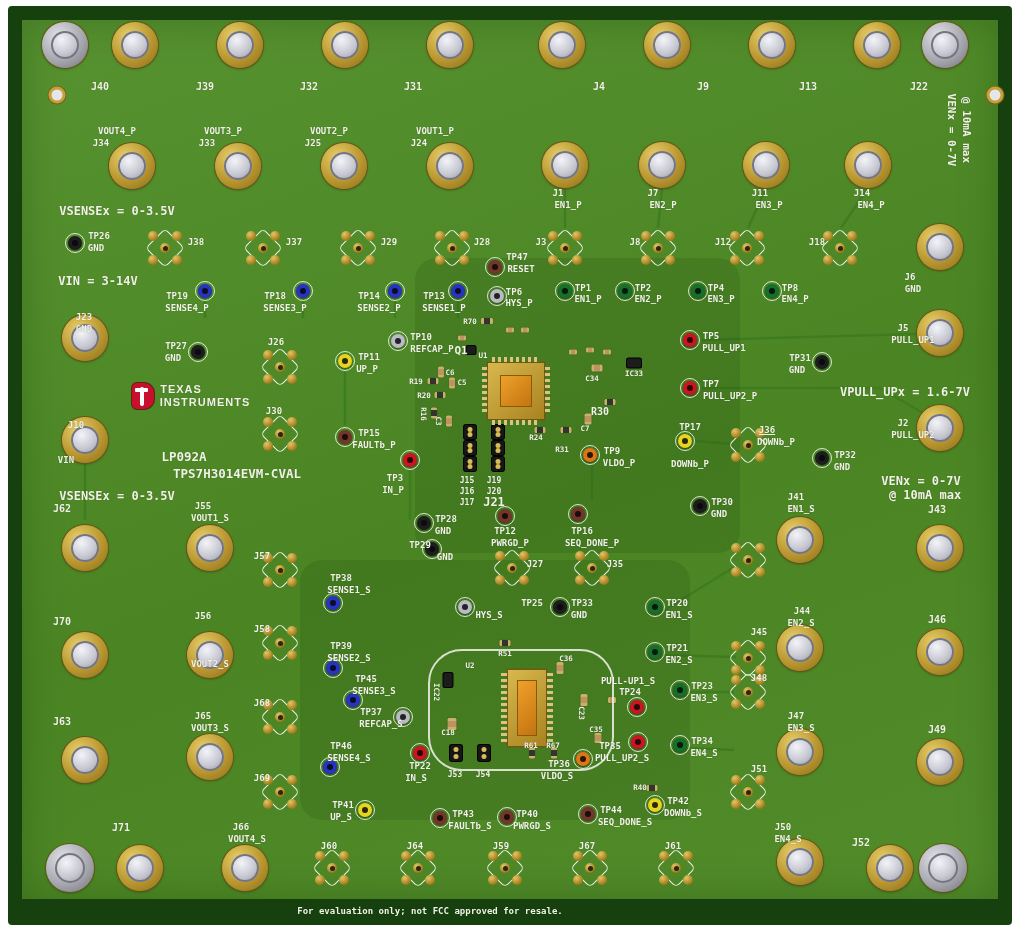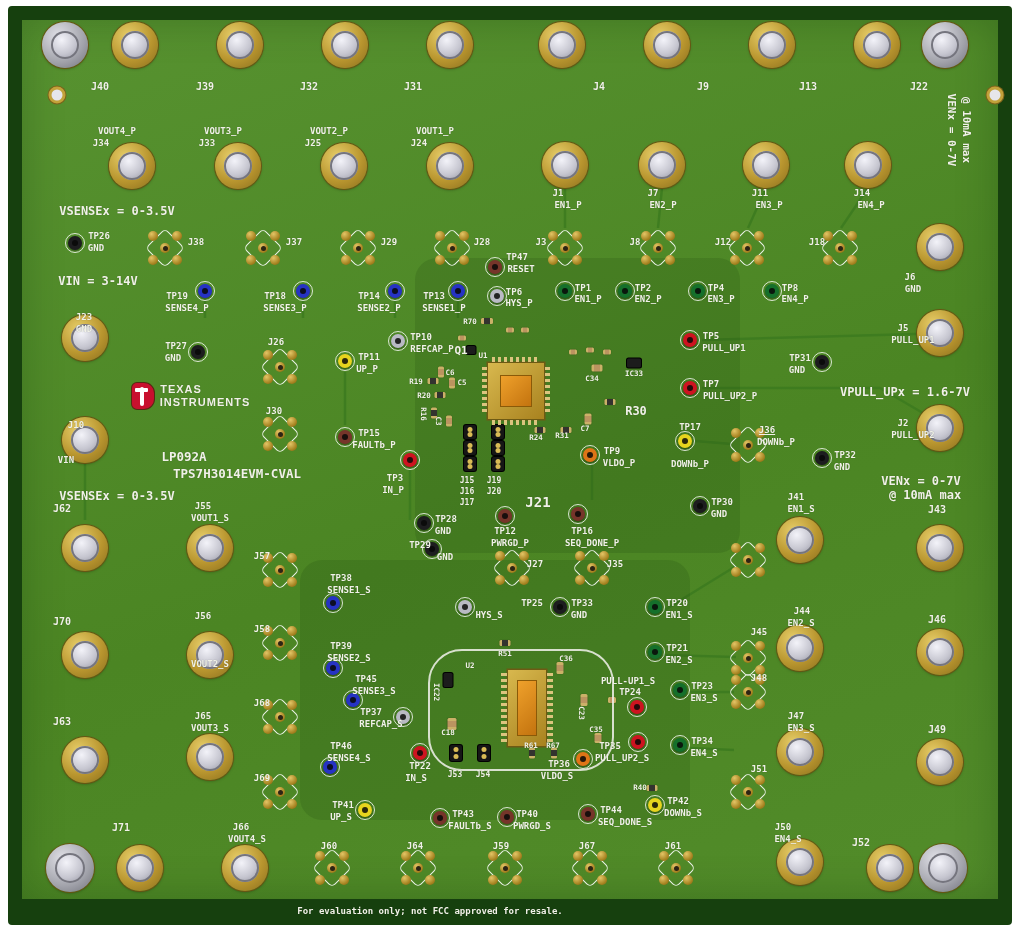--- a/index.html
+++ b/index.html
@@ -513,23 +513,23 @@
       <div class="silktext" style="left: 903px; top: 328px;">J5</div>
       <div class="silktext" style="left: 913px; top: 340px;">PULL_UP1</div>
       <div class="silktext" style="left: 800px; top: 358px;">TP31</div>
       <div class="silktext" style="left: 797px; top: 370px;">GND</div>
       <div class="silktext" style="left: 592px; top: 378px; font-size: 7.5px;">C34</div>
       <div class="silktext" style="left: 634px; top: 373px; font-size: 7.5px;">IC33</div>
       <div class="silktext" style="left: 905px; top: 392px; font-size: 12px;">VPULL_UPx = 1.6-7V</div>
       <div class="silktext" style="left: 711px; top: 384px;">TP7</div>
       <div class="silktext" style="left: 730px; top: 396px;">PULL_UP2_P</div>
       <div class="silktext" style="left: 536px; top: 437px; font-size: 7.5px;">R24</div>
-      <div class="silktext" style="left: 562px; top: 435px; font-size: 7.5px;">R31</div>
+      <div class="silktext" style="left: 562px; top: 449px; font-size: 7.5px;">R31</div>
       <div class="silktext" style="left: 585px; top: 428px; font-size: 7.5px;">C7</div>
-      <div class="silktext" style="left: 636px; top: 411px; font-size: 12px;">R30</div>
+      <div class="silktext" style="left: 600px; top: 411px; font-size: 10px;">R30</div>
       <div class="silktext" style="left: 690px; top: 427px;">TP17</div>
       <div class="silktext" style="left: 690px; top: 464px;">DOWNb_P</div>
       <div class="silktext" style="left: 767px; top: 430px; text-decoration: underline;">J36</div>
       <div class="silktext" style="left: 776px; top: 442px;">DOWNb_P</div>
       <div class="silktext" style="left: 903px; top: 423px;">J2</div>
       <div class="silktext" style="left: 913px; top: 435px;">PULL_UP2</div>
       <div class="silktext" style="left: 845px; top: 455px;">TP32</div>
       <div class="silktext" style="left: 842px; top: 467px;">GND</div>
       <div class="silktext" style="left: 274px; top: 411px;">J30</div>
       <div class="silktext" style="left: 369px; top: 433px;">TP15</div>
@@ -538,21 +538,21 @@
       <div class="silktext" style="left: 393px; top: 490px;">IN_P</div>
       <div class="silktext" style="left: 76px; top: 425px;">J10</div>
       <div class="silktext" style="left: 66px; top: 460px;">VIN</div>
       <div class="silktext" style="left: 184px; top: 456px; font-size: 12.5px;">LP092A</div>
       <div class="silktext" style="left: 237px; top: 473px; font-size: 12.5px;">TPS7H3014EVM-CVAL</div>
       <div class="silktext" style="left: 467px; top: 480px; font-size: 8px;">J15</div>
       <div class="silktext" style="left: 494px; top: 480px; font-size: 8px;">J19</div>
       <div class="silktext" style="left: 467px; top: 491px; font-size: 8px; text-align: center;">J16</div>
       <div class="silktext" style="left: 494px; top: 491px; font-size: 8px;">J20</div>
       <div class="silktext" style="left: 467px; top: 502px; font-size: 8px;">J17</div>
-      <div class="silktext" style="left: 494px; top: 502px; font-size: 14px; margin-left: 44px;">J21</div>
+      <div class="silktext" style="left: 494px; top: 502px; font-size: 12px;">J21</div>
       <div class="silktext" style="left: 612px; top: 451px;">TP9</div>
       <div class="silktext" style="left: 619px; top: 463px;">VLDO_P</div>
       <div class="silktext" style="left: 921px; top: 481px; font-size: 12px;">VENx = 0-7V</div>
       <div class="silktext" style="left: 925px; top: 495px; font-size: 12px;">@ 10mA max</div>
       <div class="silktext" style="left: 722px; top: 502px;">TP30</div>
       <div class="silktext" style="left: 719px; top: 514px;">GND</div>
       <div class="silktext" style="left: 117px; top: 496px; font-size: 12px;">VSENSEx = 0-3.5V</div>
       <div class="silktext" style="left: 62px; top: 508px; font-size: 10px;">J62</div>
       <div class="silktext" style="left: 203px; top: 506px;">J55</div>
       <div class="silktext" style="left: 210px; top: 518px;">VOUT1_S</div>

